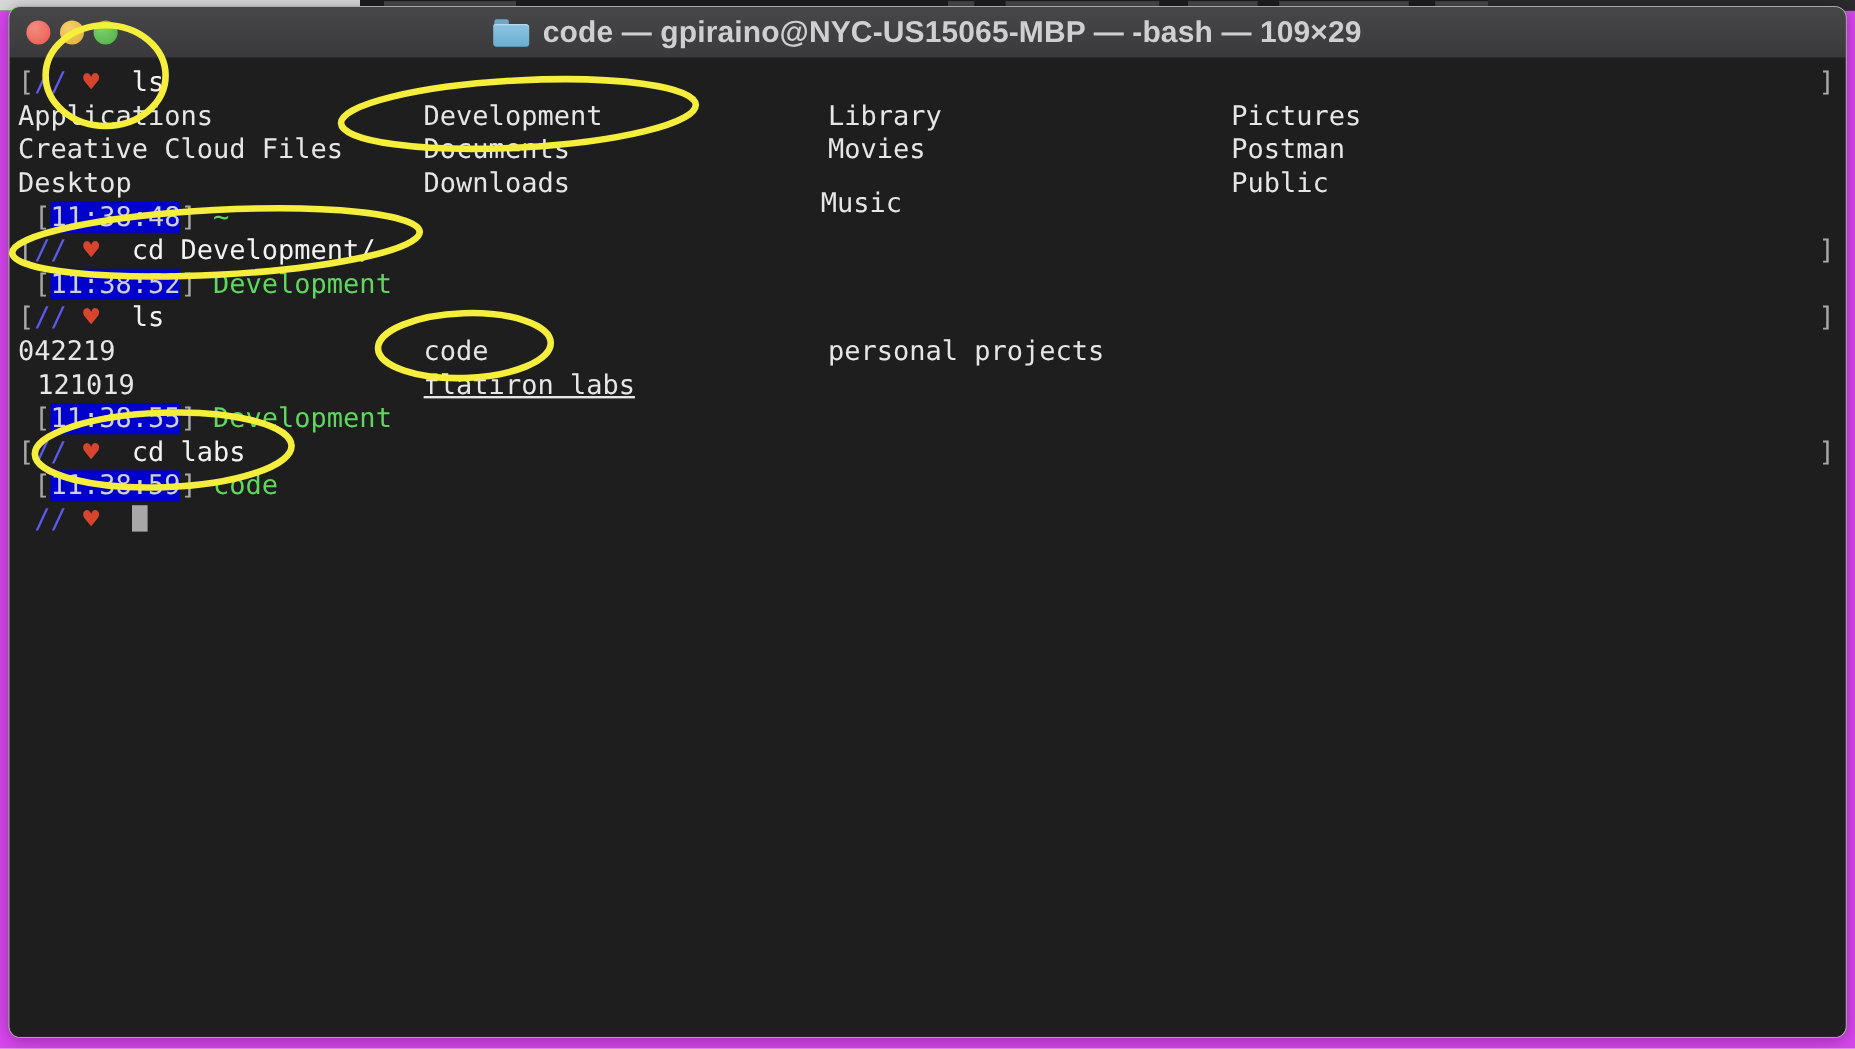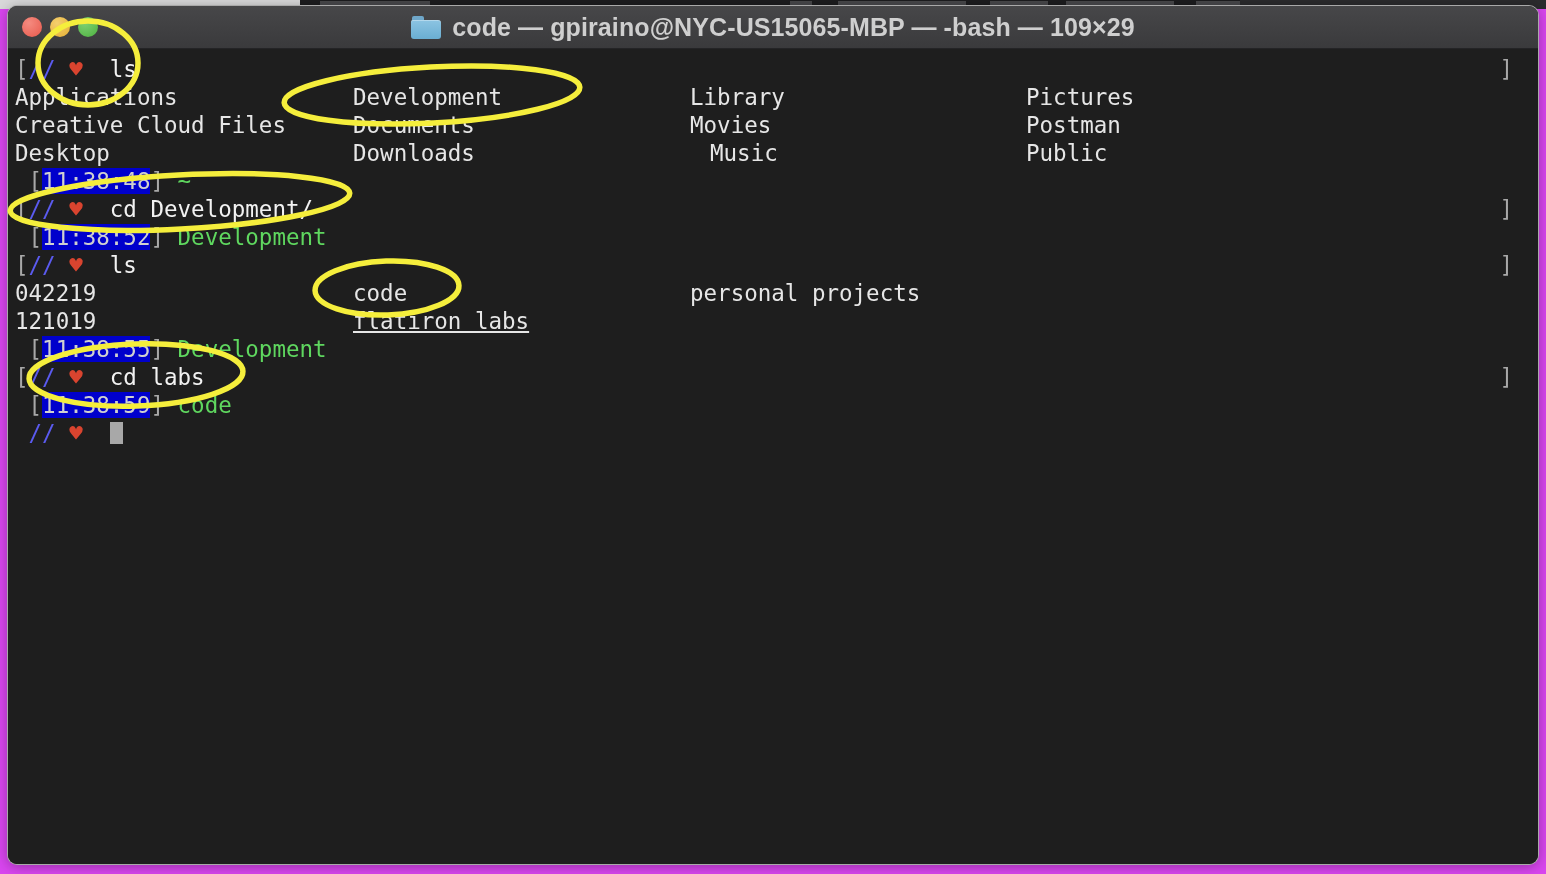--- a/index.html
+++ b/index.html
@@ -120,21 +120,21 @@
     font-weight: bold;
     letter-spacing: .1px;
     white-space: nowrap;
   }
 
   
   #term-body {
     position: relative;
     height: 816px;
     background: #1e1e1e;
-    padding: 6px 16px 0 0;
+    padding: 6px 0 0 0;
     box-sizing: border-box;
   }
 
   .term-lines {
     position: relative;
     font-family: "DejaVu Sans Mono", "Liberation Mono", monospace;
     font-size: 22.5px;
     line-height: 28px;
     color: #e6e6e6;
     padding-left: 7px;
@@ -237,39 +237,39 @@
         </div>
         <div class="cols">
           <span class="col" style="left:0px;">Creative Cloud Files</span>
           <span class="col" style="left:338px;">Documents</span>
           <span class="col" style="left:675px;">Movies</span>
           <span class="col" style="left:1011px;">Postman</span>
         </div>
         <div class="cols">
           <span class="col" style="left:0px;">Desktop</span>
           <span class="col" style="left:338px;">Downloads</span>
-          <span class="col" style="left:695px;">Music</span>
+          <span class="col" style="left:669px;margin-top:17px;">Music</span>
           <span class="col" style="left:1011px;">Public</span>
         </div>
 
         <div class="line"><span> </span><span class="br">[</span><span class="tstamp">11:38:48</span><span class="br">]</span><span> </span><span class="green">~</span></div>
 
         <div class="line"><span class="br">[</span><span class="slash">//</span><span> </span><span class="heart">♥</span><span>  </span><span class="cmd">cd Development/</span><span class="right-bracket">]</span></div>
 
         <div class="line"><span> </span><span class="br">[</span><span class="tstamp">11:38:52</span><span class="br">]</span><span> </span><span class="green">Development</span></div>
 
         <div class="line"><span class="br">[</span><span class="slash">//</span><span> </span><span class="heart">♥</span><span>  </span><span class="cmd">ls</span><span class="right-bracket">]</span></div>
 
         <div class="cols">
           <span class="col" style="left:0px;">042219</span>
           <span class="col" style="left:338px;">code</span>
           <span class="col" style="left:675px;">personal projects</span>
         </div>
         <div class="cols">
-          <span class="col" style="left:0px;">121019</span>
+          <span class="col" style="left:16px;">121019</span>
           <span class="col" style="left:338px;text-decoration:underline;">flatiron labs</span>
         </div>
 
         <div class="line"><span> </span><span class="br">[</span><span class="tstamp">11:38:55</span><span class="br">]</span><span> </span><span class="green">Development</span></div>
 
         <div class="line"><span class="br">[</span><span class="slash">//</span><span> </span><span class="heart">♥</span><span>  </span><span class="cmd">cd labs</span><span class="right-bracket">]</span></div>
 
         <div class="line"><span> </span><span class="br">[</span><span class="tstamp">11:38:59</span><span class="br">]</span><span> </span><span class="green">code</span></div>
 
         <div class="line"><span> </span><span class="slash">//</span><span> </span><span class="heart">♥</span><span>  </span><span class="cursor"></span></div>

